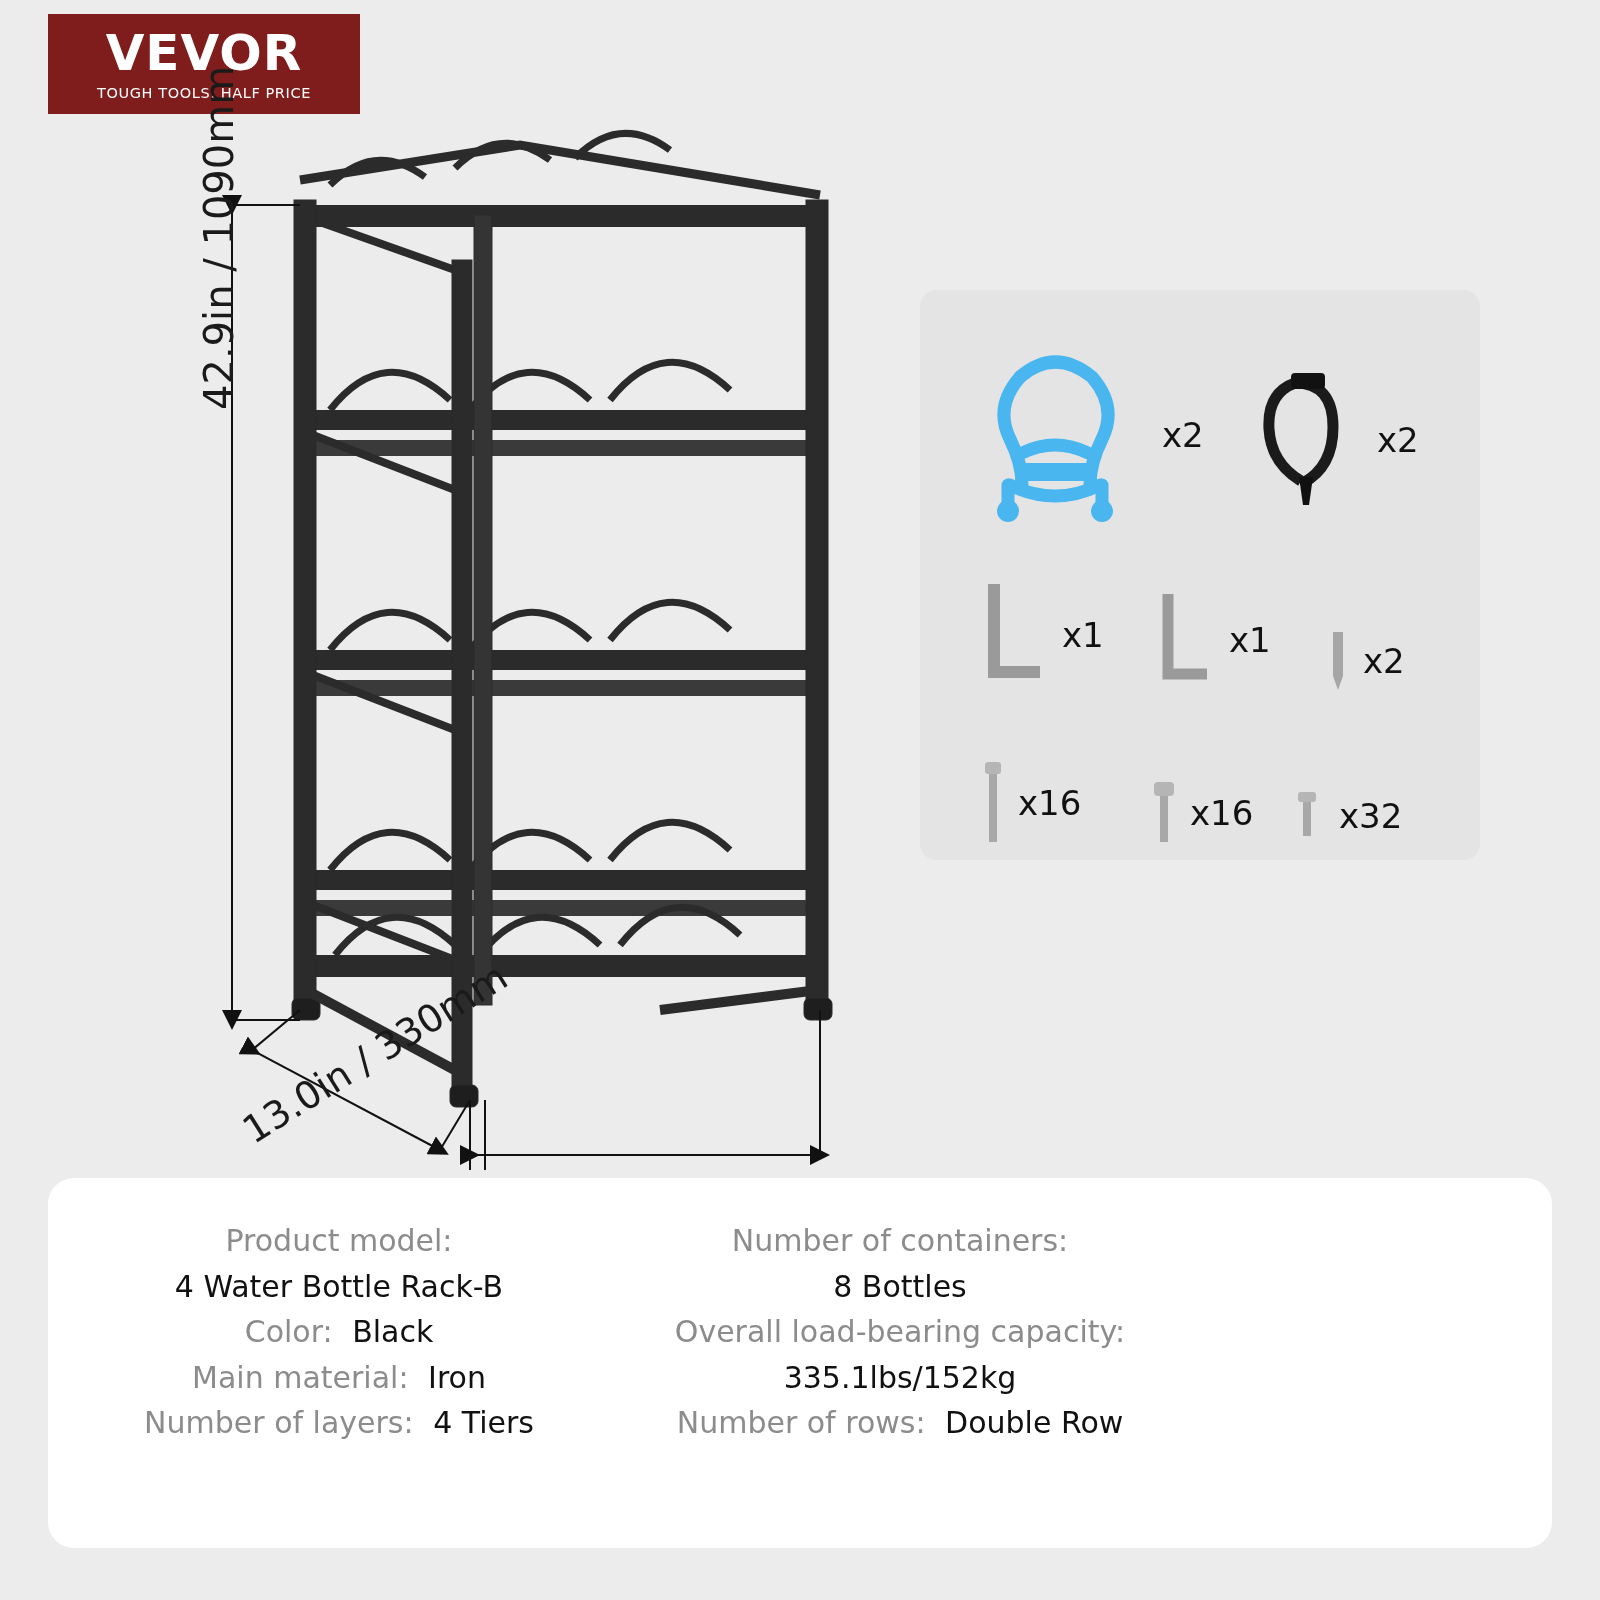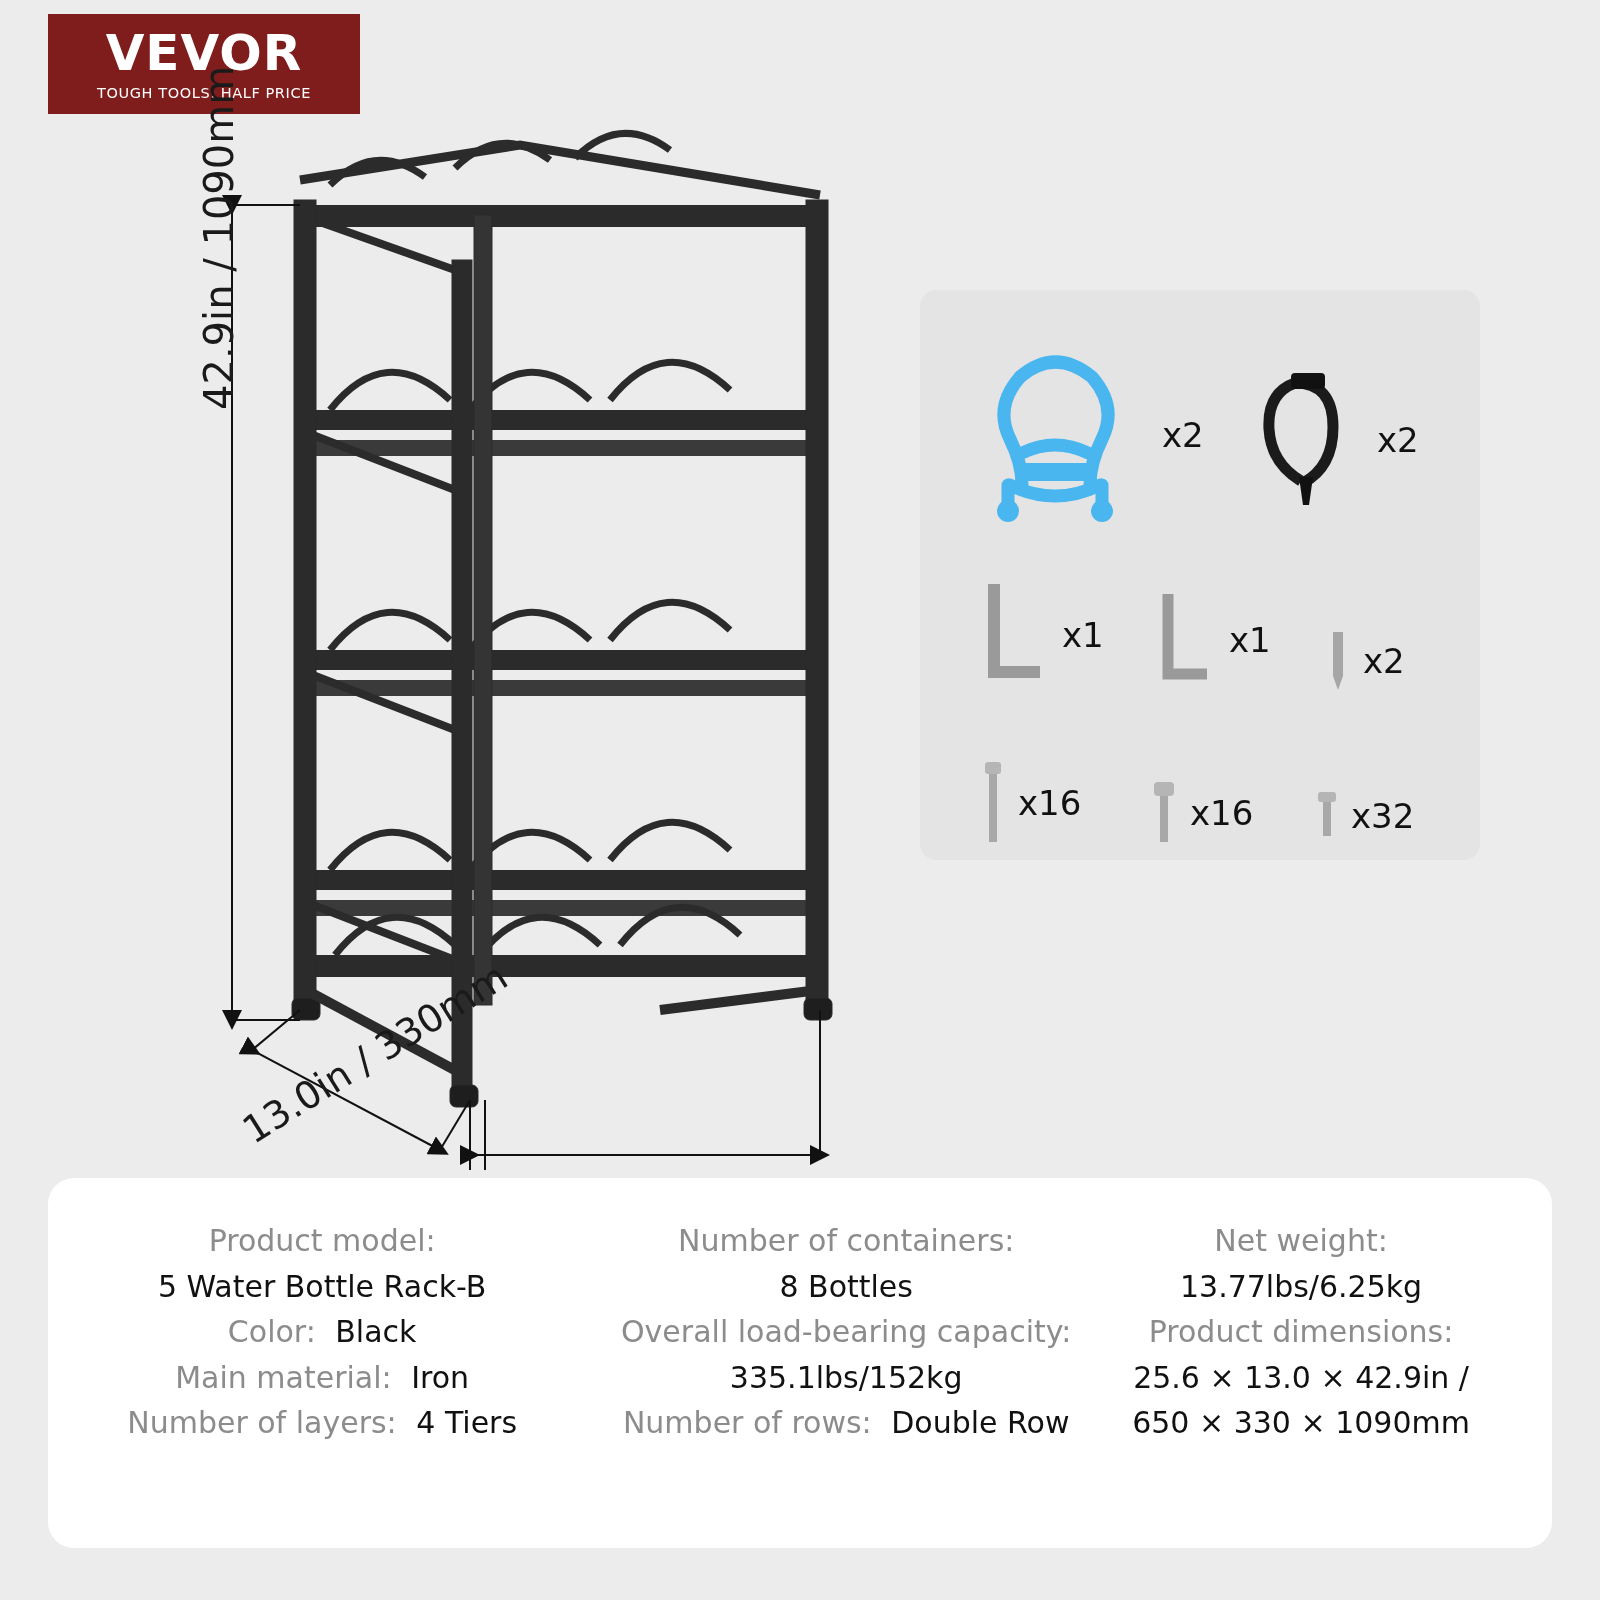--- a/index.html
+++ b/index.html
@@ -252,34 +252,34 @@
   </div>
 
   <div class="parts-row" style="left:230px;top:490px;">
     <svg width="28" height="66" viewBox="0 0 28 66">
       <rect x="4" y="2" width="20" height="14" rx="4" fill="#b5b5b5"></rect>
       <rect x="10" y="16" width="8" height="46" fill="#a8a8a8"></rect>
     </svg>
     <span class="qty">x16</span>
   </div>
 
-  <div class="parts-row" style="left:395px;top:500px;">
+  <div class="parts-row" style="left:375px;top:500px;gap:8px;">
     <svg width="24" height="52" viewBox="0 0 24 52">
       <rect x="3" y="2" width="18" height="10" rx="3" fill="#b5b5b5"></rect>
       <rect x="8" y="12" width="8" height="34" fill="#a8a8a8"></rect>
     </svg>
     <span class="qty">x32</span>
   </div>
 </div>
 
 <div class="spec-card">
 
   <div class="spec-col c1">
     <div class="spec-line"><span class="lbl">Product model:</span></div>
-    <div class="spec-line"><span class="val">5 Water Bottle Rack-B</span></div>
+    <div class="spec-line"><span class="val">4 Water Bottle Rack-B</span></div>
     <div class="spec-line">
       <span class="lbl">Color:</span>
       <span class="val" style="margin-left:10px;">Black</span>
     </div>
     <div class="spec-line">
       <span class="lbl">Main material:</span>
       <span class="val" style="margin-left:10px;">Iron</span>
     </div>
     <div class="spec-line">
       <span class="lbl">Number of layers:</span>
@@ -291,19 +291,13 @@
     <div class="spec-line"><span class="lbl">Number of containers:</span></div>
     <div class="spec-line"><span class="val">8 Bottles</span></div>
     <div class="spec-line"><span class="lbl">Overall load-bearing capacity:</span></div>
     <div class="spec-line"><span class="val">335.1lbs/152kg</span></div>
     <div class="spec-line">
       <span class="lbl">Number of rows:</span>
       <span class="val" style="margin-left:10px;">Double Row</span>
     </div>
   </div>
 
-  <div class="spec-col c3">
-    <div class="spec-line"><span class="lbl">Net weight:</span></div>
-    <div class="spec-line"><span class="val">13.77lbs/6.25kg</span></div>
-    <div class="spec-line"><span class="lbl">Product dimensions:</span></div>
-    <div class="spec-line block">25.6 × 13.0 × 42.9in / 650 × 330 × 1090mm</div>
-  </div>
 </div>
 
 </body></html>

